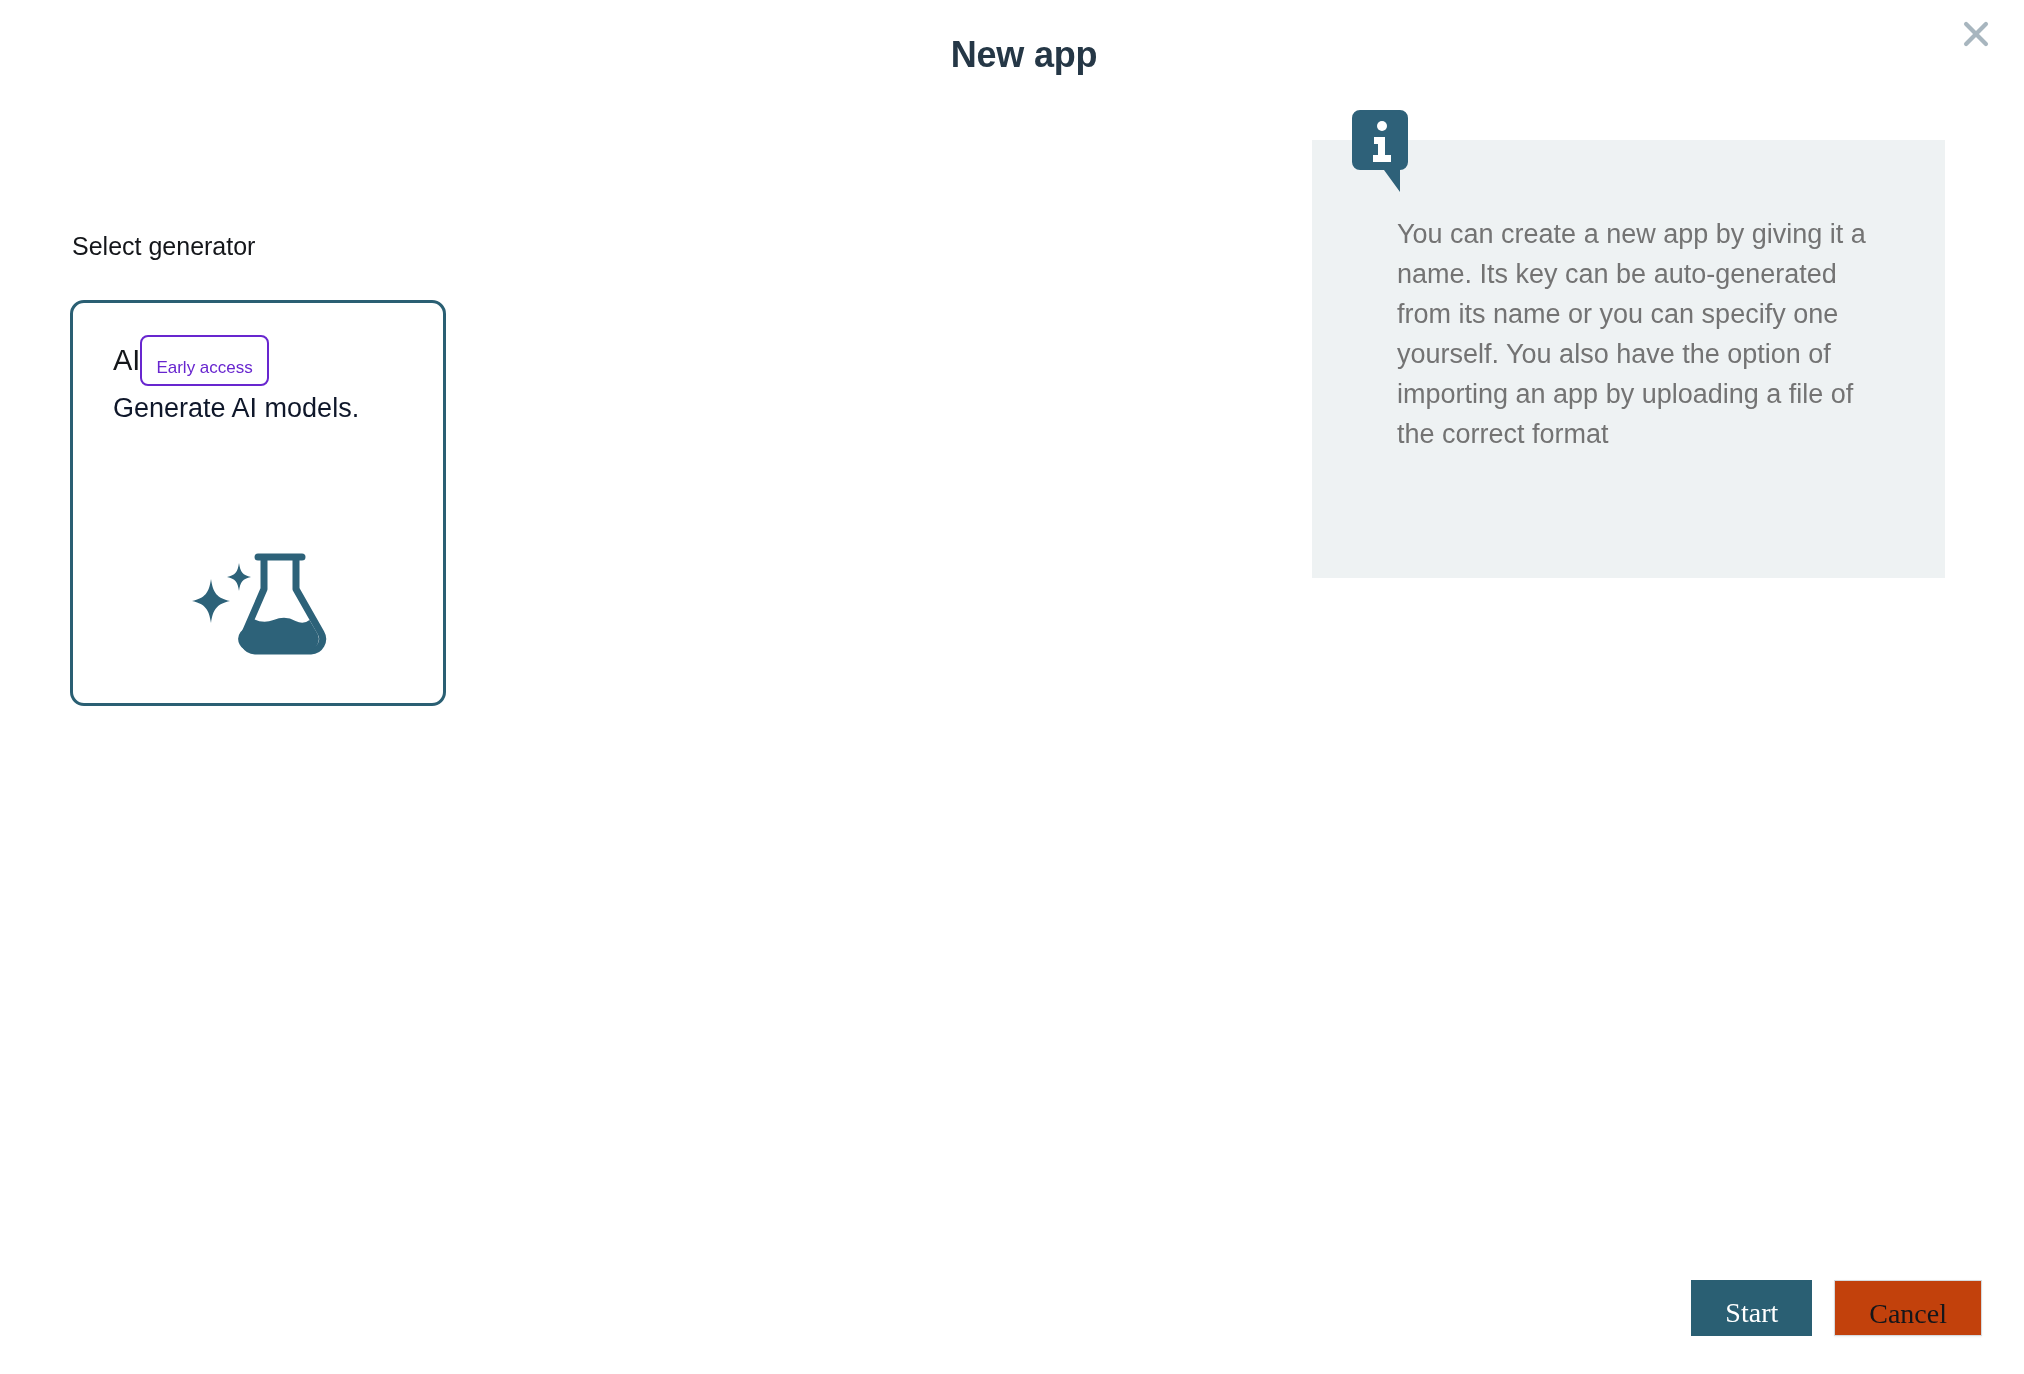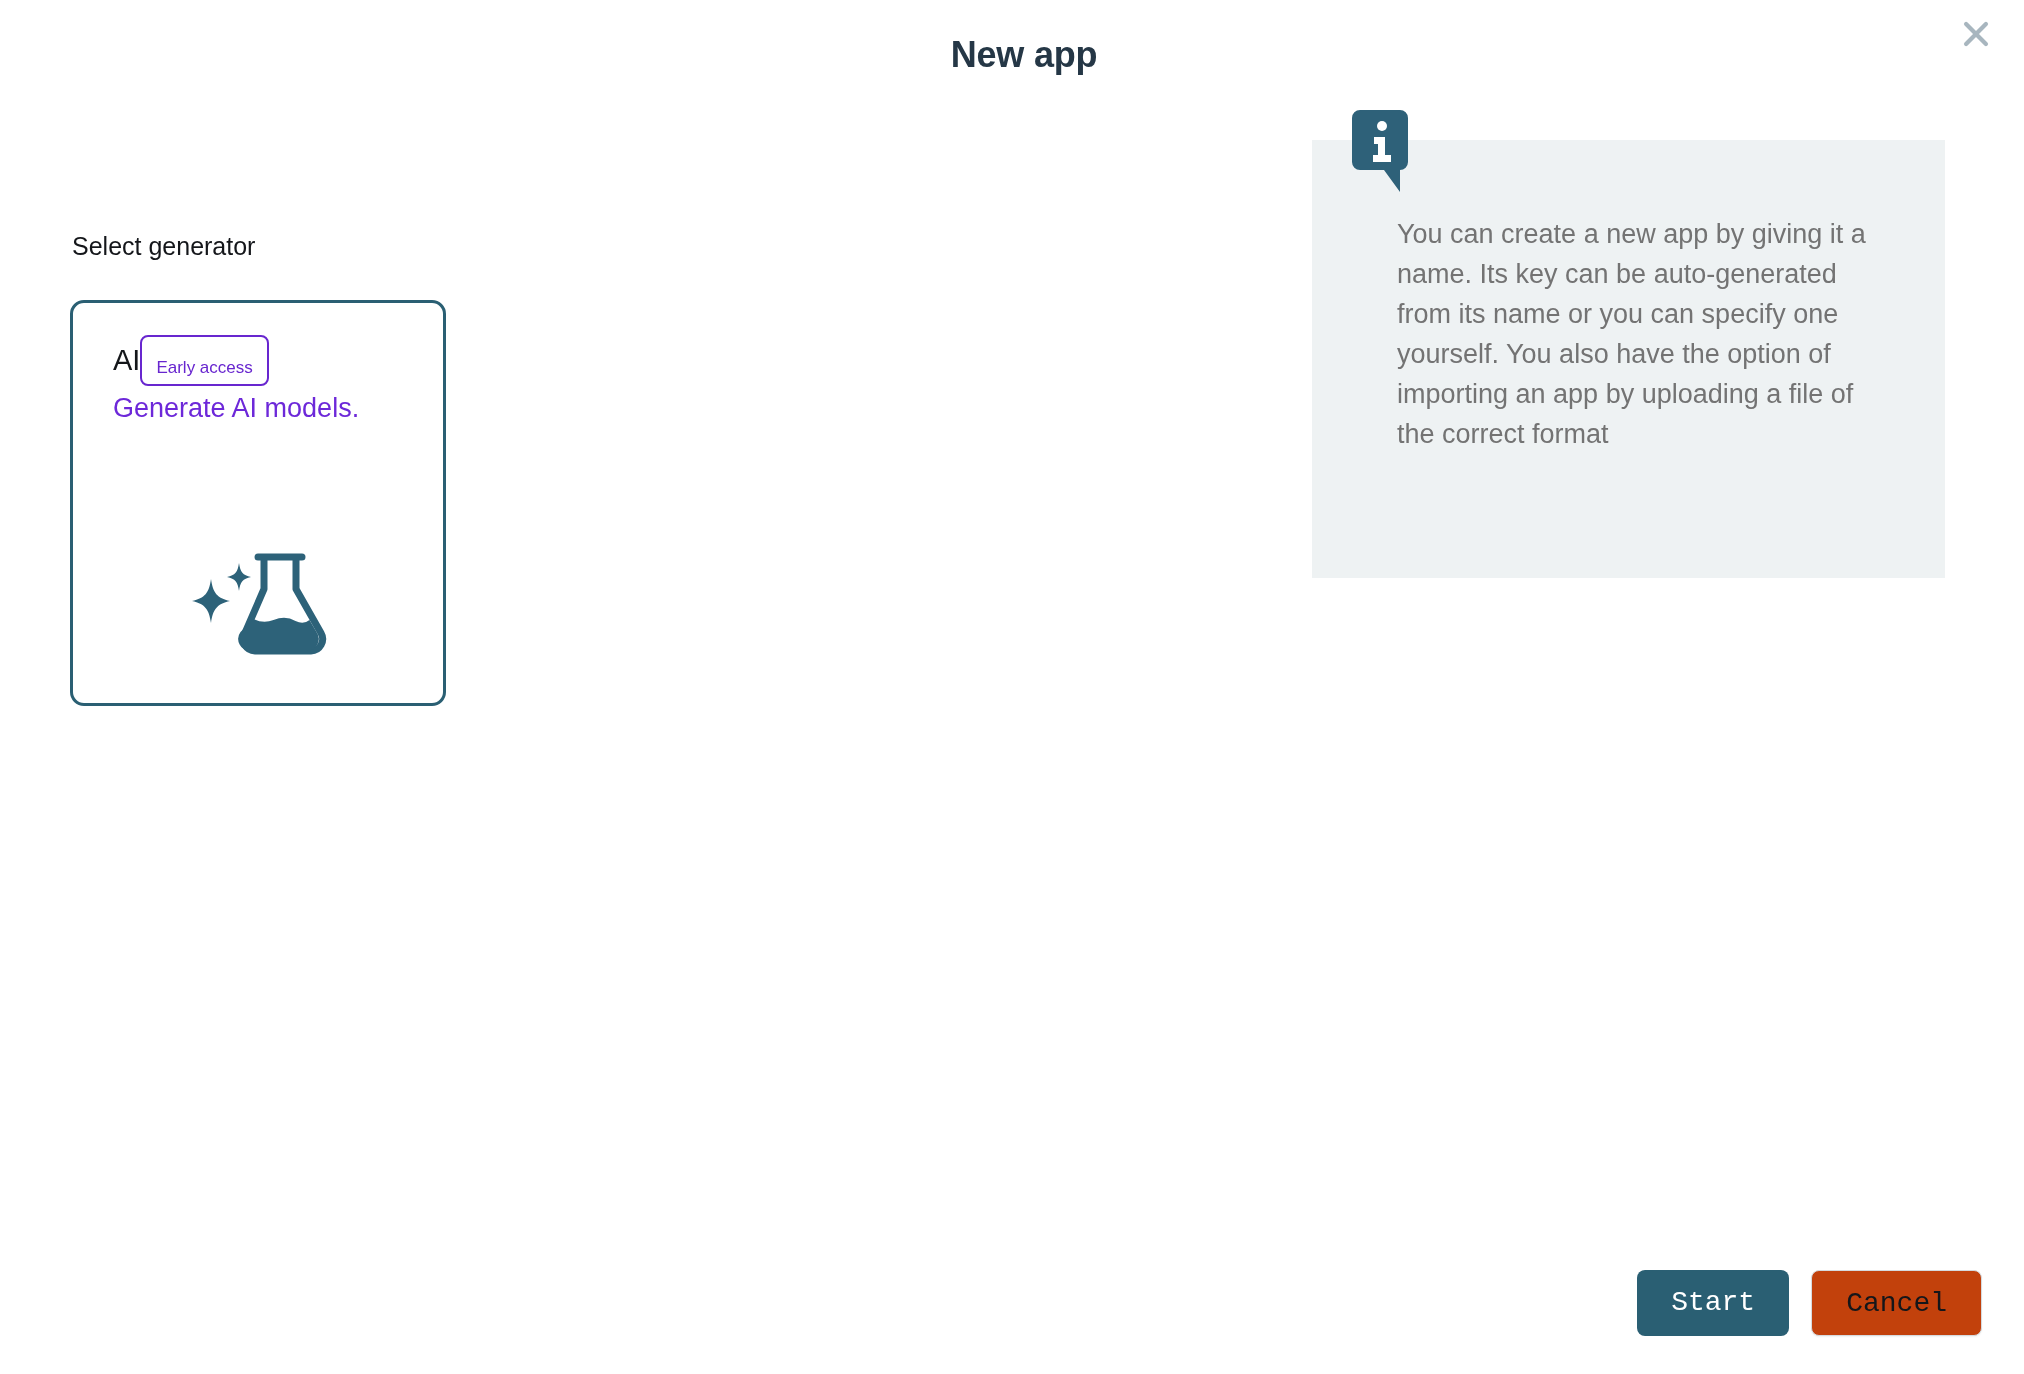--- a/index.html
+++ b/index.html
@@ -128,21 +128,21 @@
     padding: 22px 14px 8px;
     font-size: 17px;
     line-height: 1;
     white-space: nowrap;
   }
   .card-desc {
     position: absolute;
     left: 40px;
     top: 90px;
     font-size: 27px;
-    color: #6d28d9;
+    color: #0f172a;
   }
   .card-icon {
     position: absolute;
     left: 0; right: 0;
     bottom: 40px;
     display: flex;
     justify-content: center;
   }
 
   
@@ -175,27 +175,27 @@
   .footer {
     position: absolute;
     right: 42px;
     bottom: 38px;
     display: flex;
     align-items: center;
     gap: 22px;
   }
   .btn {
     font-size: 28px;
-    border-radius: 8px;
+    border-radius: 0;
     padding: 0 34px;
-    height: 66px;
+    height: 56px;
     line-height: 66px;
     cursor: pointer;
     border: none;
-    font-family: Liberation Mono, monospace;
+    font-family: Liberation Serif, serif;
   }
   .btn-primary {
     background: #2a5f73;
     color: #ffffff;
   }
   .btn-secondary {
     background: #c2410c;
     color: #14161a;
     border: 1px solid #d6dade;
     box-shadow: 0 1px 2px rgba(0,0,0,0.06);

